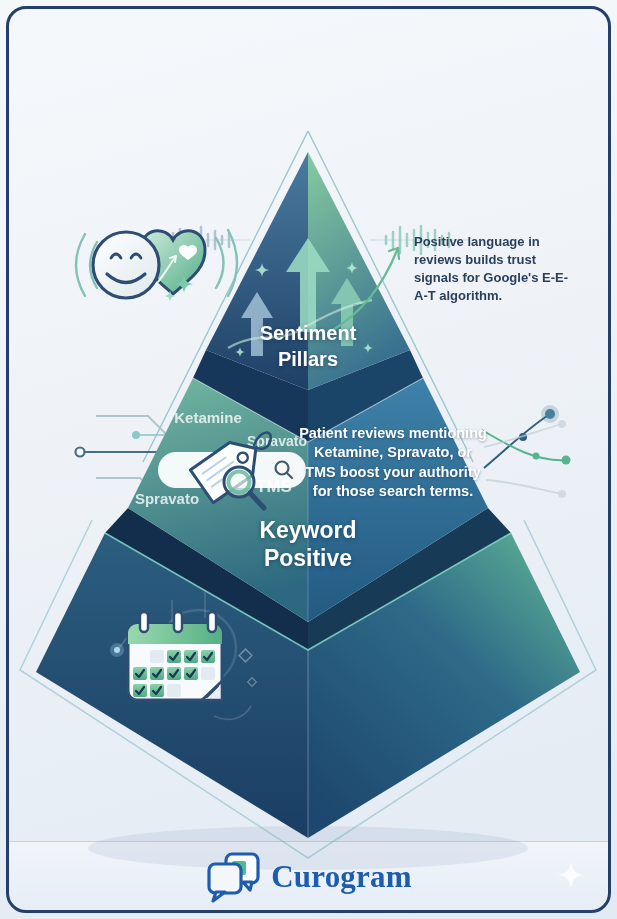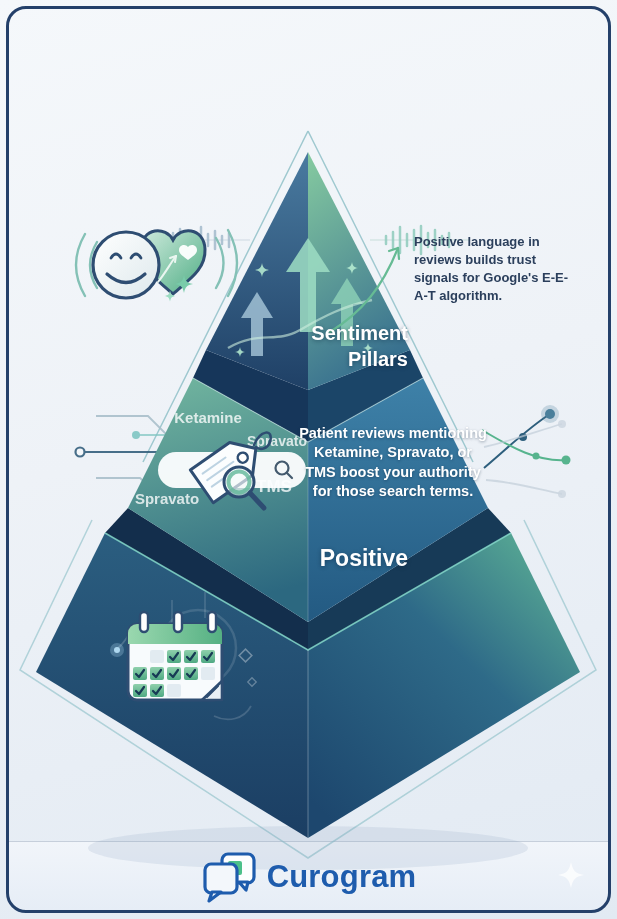--- a/index.html
+++ b/index.html
@@ -7,33 +7,33 @@
     position:relative; width:617px; height:919px; overflow:hidden;
     background:linear-gradient(165deg,#f5f8fb 0%, #eef2f7 45%, #e2eaf3 100%);
     font-family:"Liberation Sans", sans-serif;
   }
   .card-border { position:absolute; inset:6px; border:3px solid #24406a; border-radius:20px; pointer-events:none; z-index:6; }
   .footer-band { position:absolute; left:9px; right:9px; bottom:9px; top:841px;
     background:linear-gradient(#f1f5fa,#e6edf6); border-top:1.5px solid #c6cfdb; border-radius:0 0 16px 16px; z-index:1; }
   svg.scene { position:absolute; left:0; top:0; z-index:2; }
   .title { position:absolute; top:30px; left:0; right:0; text-align:center; color:#1f3a66;
     font-size:33px; line-height:1.26; font-weight:800; letter-spacing:.3px; z-index:3; }
-  .tier-label { position:absolute; color:#ffffff; font-weight:700; text-align:right; z-index:3;
+  .tier-label { position:absolute; color:#ffffff; font-weight:700; text-align:center; z-index:3;
     text-shadow:0 1px 4px rgba(8,30,55,.45); }
   #label-1 { left:208px; width:200px; top:320px; font-size:20px; line-height:1.3; }
   #label-2 { left:208px; width:200px; top:516px; font-size:23px; line-height:1.22; }
   #label-3 { left:208px; width:200px; top:670px; font-size:23px; line-height:1.22; }
   .desc { position:absolute; z-index:3; }
   #desc-1 { left:414px; top:233px; width:162px; color:#2b3f5c; font-size:13px; font-weight:700; line-height:1.38; }
   #desc-2 { left:298px; top:424px; width:190px; color:#ffffff; text-align:center; font-size:14.5px; font-weight:700;
     line-height:1.34; text-shadow:0 1px 3px rgba(8,30,55,.4); }
   #desc-3 { left:374px; top:597px; width:182px; color:#f2f7fa; font-size:15px; font-weight:700;
     line-height:1.36; text-shadow:0 1px 3px rgba(8,30,55,.4); }
   .footer-logo { position:absolute; left:0; right:0; top:846px; height:62px; display:flex;
-    align-items:center; justify-content:center; gap:10px; z-index:4; }
+    align-items:center; justify-content:center; gap:10px; z-index:4;font-family:Liberation Serif, serif; }
   .brand { color:#1e5cad; font-size:31px; font-weight:800; letter-spacing:.2px; }
   .footer-sparkle { position:absolute; left:556px; top:860px; z-index:2; opacity:.75; }
   .kw { fill:rgba(255,255,255,.78); font-weight:700; }
 </style>
 </head>
 <body>
 
 <div class="stage">
 
   <div class="footer-band"></div>
@@ -297,21 +297,21 @@
       <path d="M 207,697 L 218,686" stroke="#2e4d72" stroke-width="2" stroke-linecap="round"></path>
     </g>
   </svg>
 
 
   <div class="tier-label" id="label-1">
     <span>Sentiment</span><br>
     <span>Pillars</span>
   </div>
   <div class="tier-label" id="label-2">
-    <br>
+    <span>Keyword</span><br>
     <span>Positive</span>
   </div>
 
   <div class="desc" id="desc-1">Positive language in reviews builds trust signals for Google's E-E-A-T algorithm.</div>
   <div class="desc" id="desc-2">Patient reviews mentioning Ketamine, Spravato, or TMS boost your authority for those search terms.</div>
 
   <div class="footer-logo">
     <svg width="56" height="52" viewBox="0 0 56 52">
       <g stroke="#1e5cad" stroke-width="3.2" stroke-linejoin="round">
         <rect x="21" y="3" width="32" height="29" rx="6" fill="#fdfeff"></rect>

